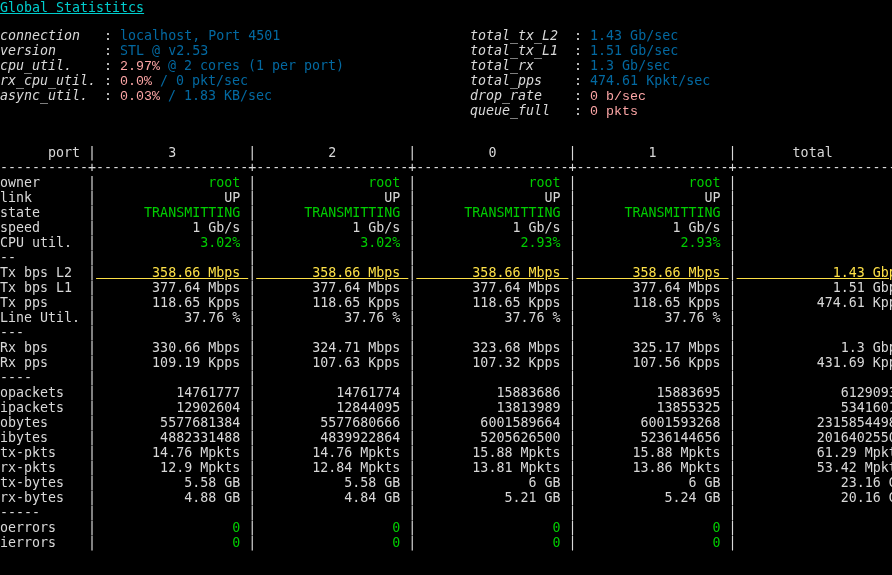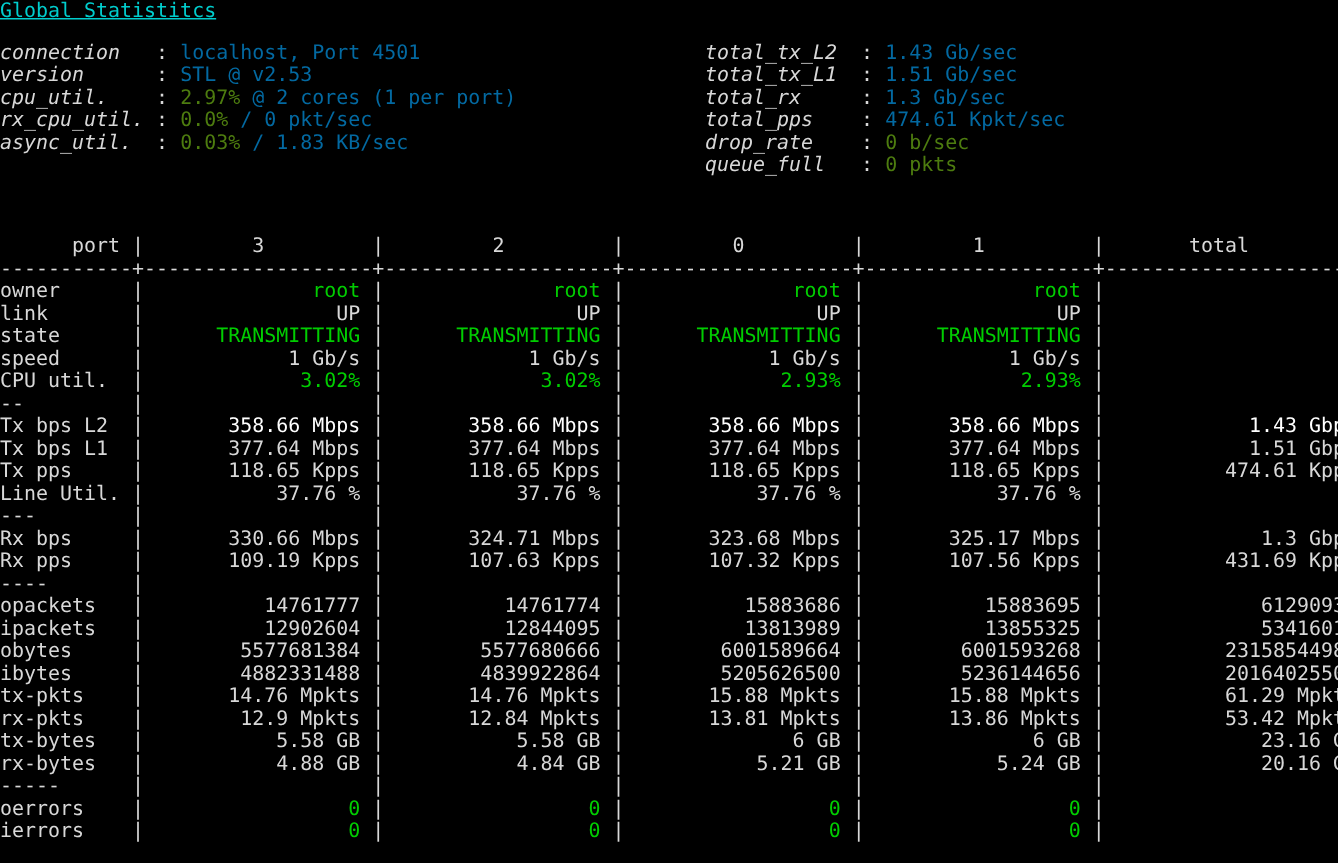--- a/index.html
+++ b/index.html
@@ -43,35 +43,35 @@
     position: absolute;
     top: 0;
     white-space: pre;
   }
   .gcol-left { left: 0; }
   .gcol-right { left: 424px; margin-left: 46px; }
   .grow { white-space: pre; height: 15px; }
   .lbl { color: #d8d8d8; font-style: italic; }
   .sep { color: #d8d8d8; }
   .val { color: #0369a1; }
-  .val-green { color: #4d7c0f; }
+  .val-green { color: #fca5a5; font-family: Liberation Mono, monospace; }
 
   
   .porttable {
     white-space: pre;
-    margin-top: 12px;
+    margin-top: 0;
   }
   .prow {
     white-space: pre;
     height: 15px;
   }
   .pipe { color: #d8d8d8; }
   .c-white { color: #d8d8d8; }
   .c-green { color: #00cd00; }
-  .c-blue  { color: #ffffff; }
+  .c-blue  { color: #fde047; text-decoration: underline; }
   .dashes { color: #d8d8d8; }
 </style>
 </head>
 <body>
 
 <div class="screen">
 
   <div class="section-title">Global Statistitcs</div>
   <div class="spacer-sm"></div>
 

